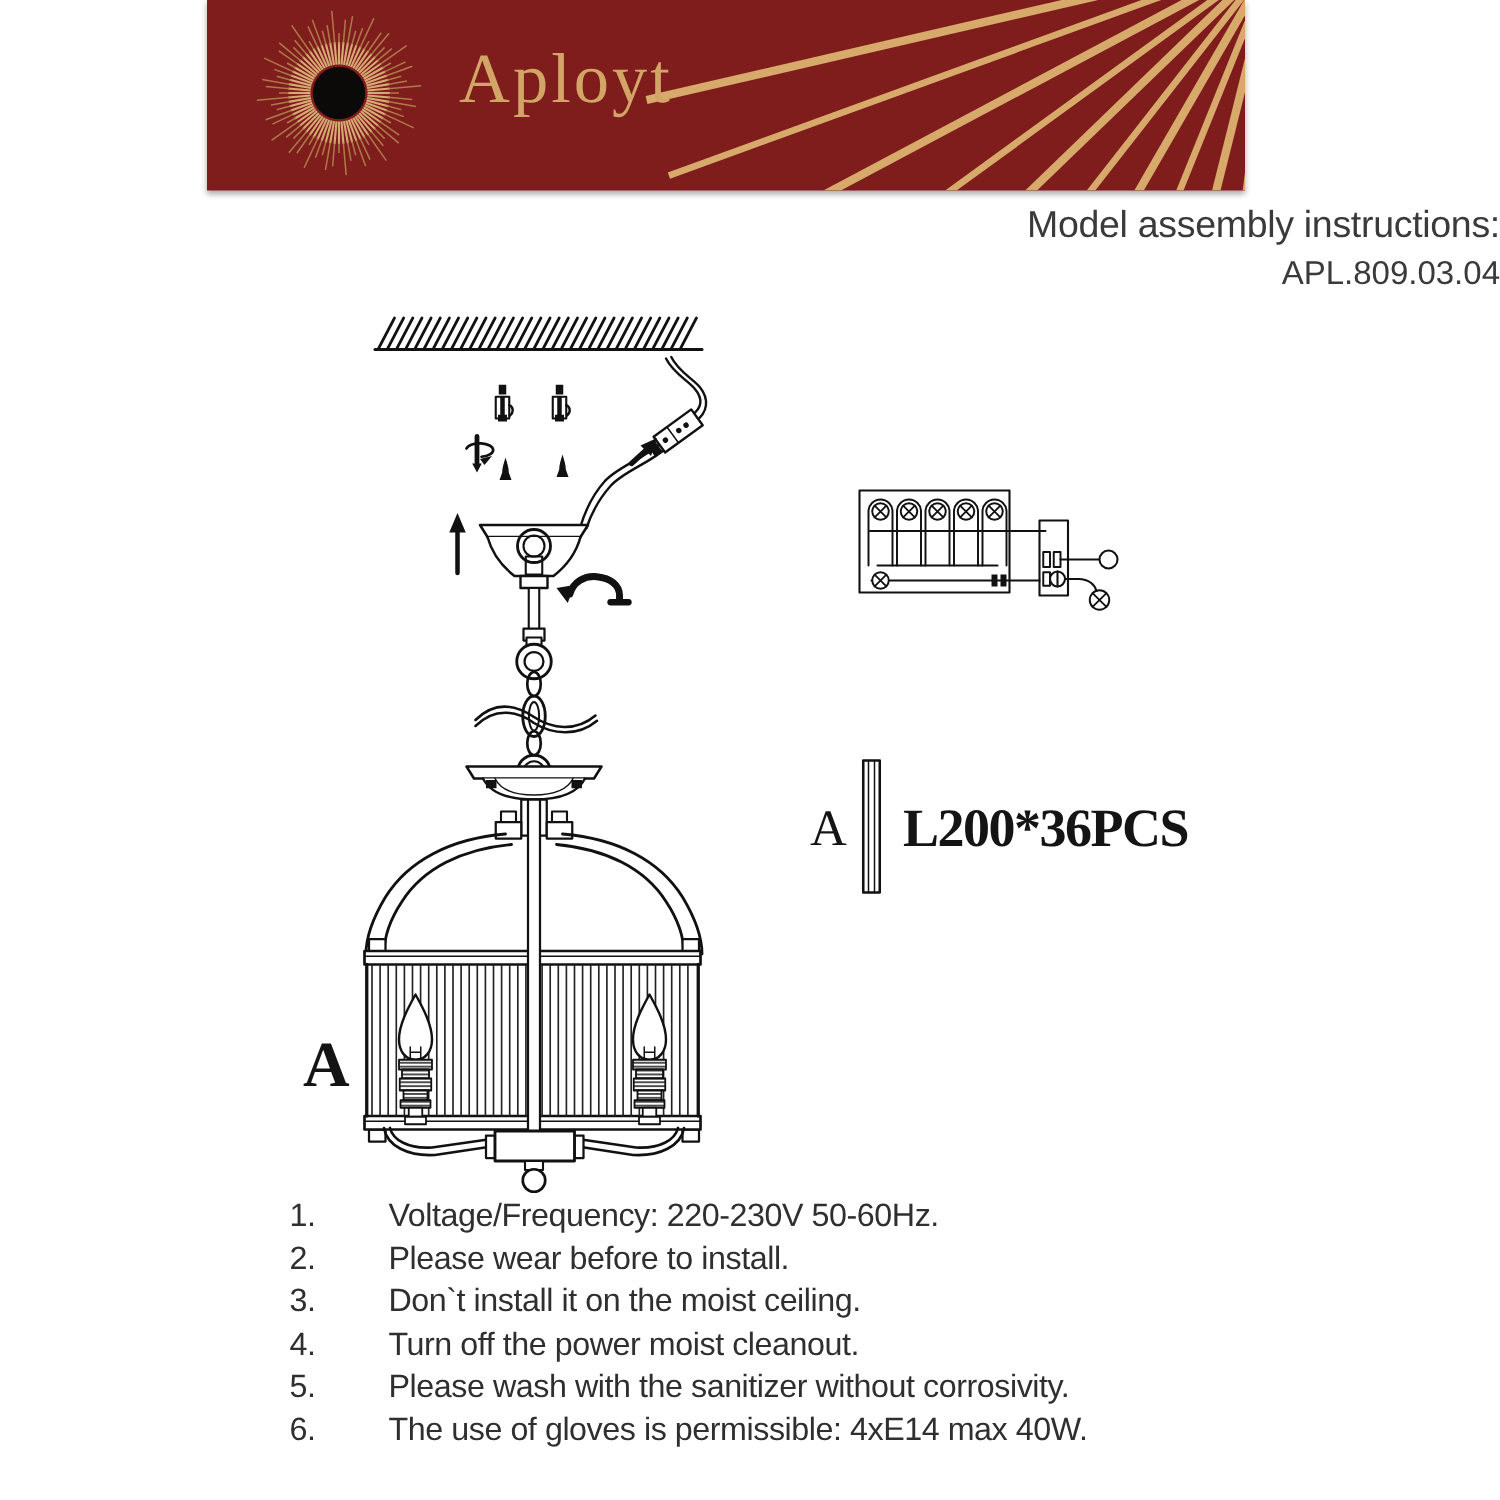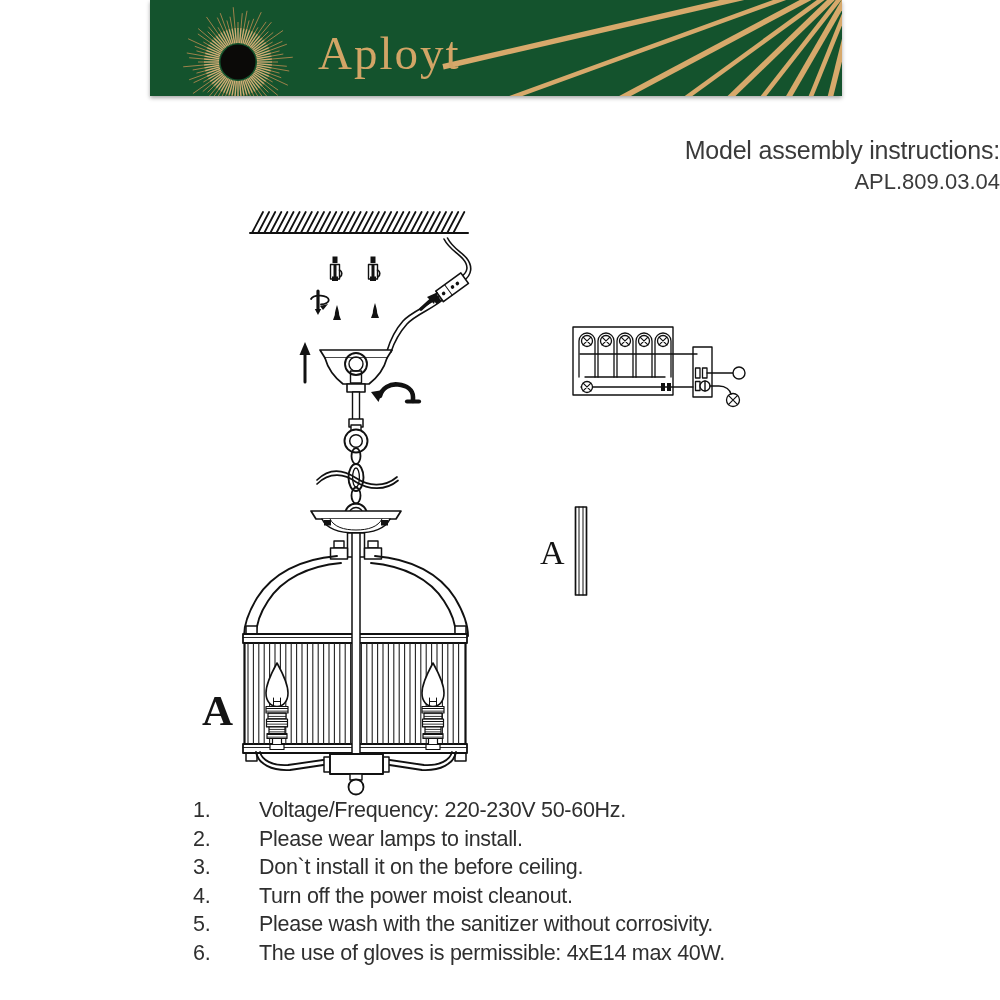--- a/index.html
+++ b/index.html
@@ -1,18 +1,18 @@
 <!DOCTYPE html>
 <html><head>
 <meta charset="utf-8">
 <style>
   html,body{margin:0;padding:0;background:#ffffff;}
   .page{position:relative;width:1000px;height:1000px;background:#ffffff;overflow:hidden;
         font-family:"Liberation Sans", sans-serif;}
-  .banner{position:absolute;left:150px;top:0;width:692px;height:96px;background:#14532d;
+  .banner{position:absolute;left:138px;top:0;width:692px;height:127px;background:#7f1d1d;
           overflow:hidden;box-shadow:0 2px 4px rgba(0,0,0,0.35);}
   .banner svg{position:absolute;left:0;top:0;}
   .brand{position:absolute;left:168px;top:26px;font-family:"Liberation Serif", serif;
          font-size:47px;font-weight:normal;color:#d2a566;letter-spacing:2px;}
   .title-block{position:absolute;left:0;top:136px;width:1000px;text-align:right;color:#3a3a3a;}
   .title-main{font-size:25px;letter-spacing:-0.2px;}
   .title-model{font-size:22px;margin-top:4px;letter-spacing:0;}
   .diagram{position:absolute;left:150px;top:200px;}
   .label-serif{position:absolute;font-family:"Liberation Serif", serif;color:#141414;}
   .chand-label{left:202px;top:686px;font-size:43px;font-weight:bold;}
@@ -400,33 +400,34 @@
 
     <g stroke="#111">
       <rect x="575.5" y="507" width="11" height="88" fill="#ffffff" stroke-width="1.7"></rect>
       <line x1="579" y1="507" x2="579" y2="595" stroke-width="1"></line>
       <line x1="583" y1="507" x2="583" y2="595" stroke-width="1"></line>
     </g>
   </svg>
 
   <div class="label-serif chand-label">A</div>
   <div class="label-serif part-label">A</div>
+  <div class="label-serif part-spec">L200*36PCS</div>
 
   <div class="instructions">
     <div class="instr-row">
       <span class="instr-num">1.</span>
       <span class="instr-text">Voltage/Frequency: 220-230V 50-60Hz.</span>
     </div>
     <div class="instr-row">
       <span class="instr-num">2.</span>
-      <span class="instr-text">Please wear lamps to install.</span>
+      <span class="instr-text">Please wear before to install.</span>
     </div>
     <div class="instr-row">
       <span class="instr-num">3.</span>
-      <span class="instr-text">Don`t install it on the before ceiling.</span>
+      <span class="instr-text">Don`t install it on the moist ceiling.</span>
     </div>
     <div class="instr-row">
       <span class="instr-num">4.</span>
       <span class="instr-text">Turn off the power moist cleanout.</span>
     </div>
     <div class="instr-row">
       <span class="instr-num">5.</span>
       <span class="instr-text">Please wash with the sanitizer without corrosivity.</span>
     </div>
     <div class="instr-row">

